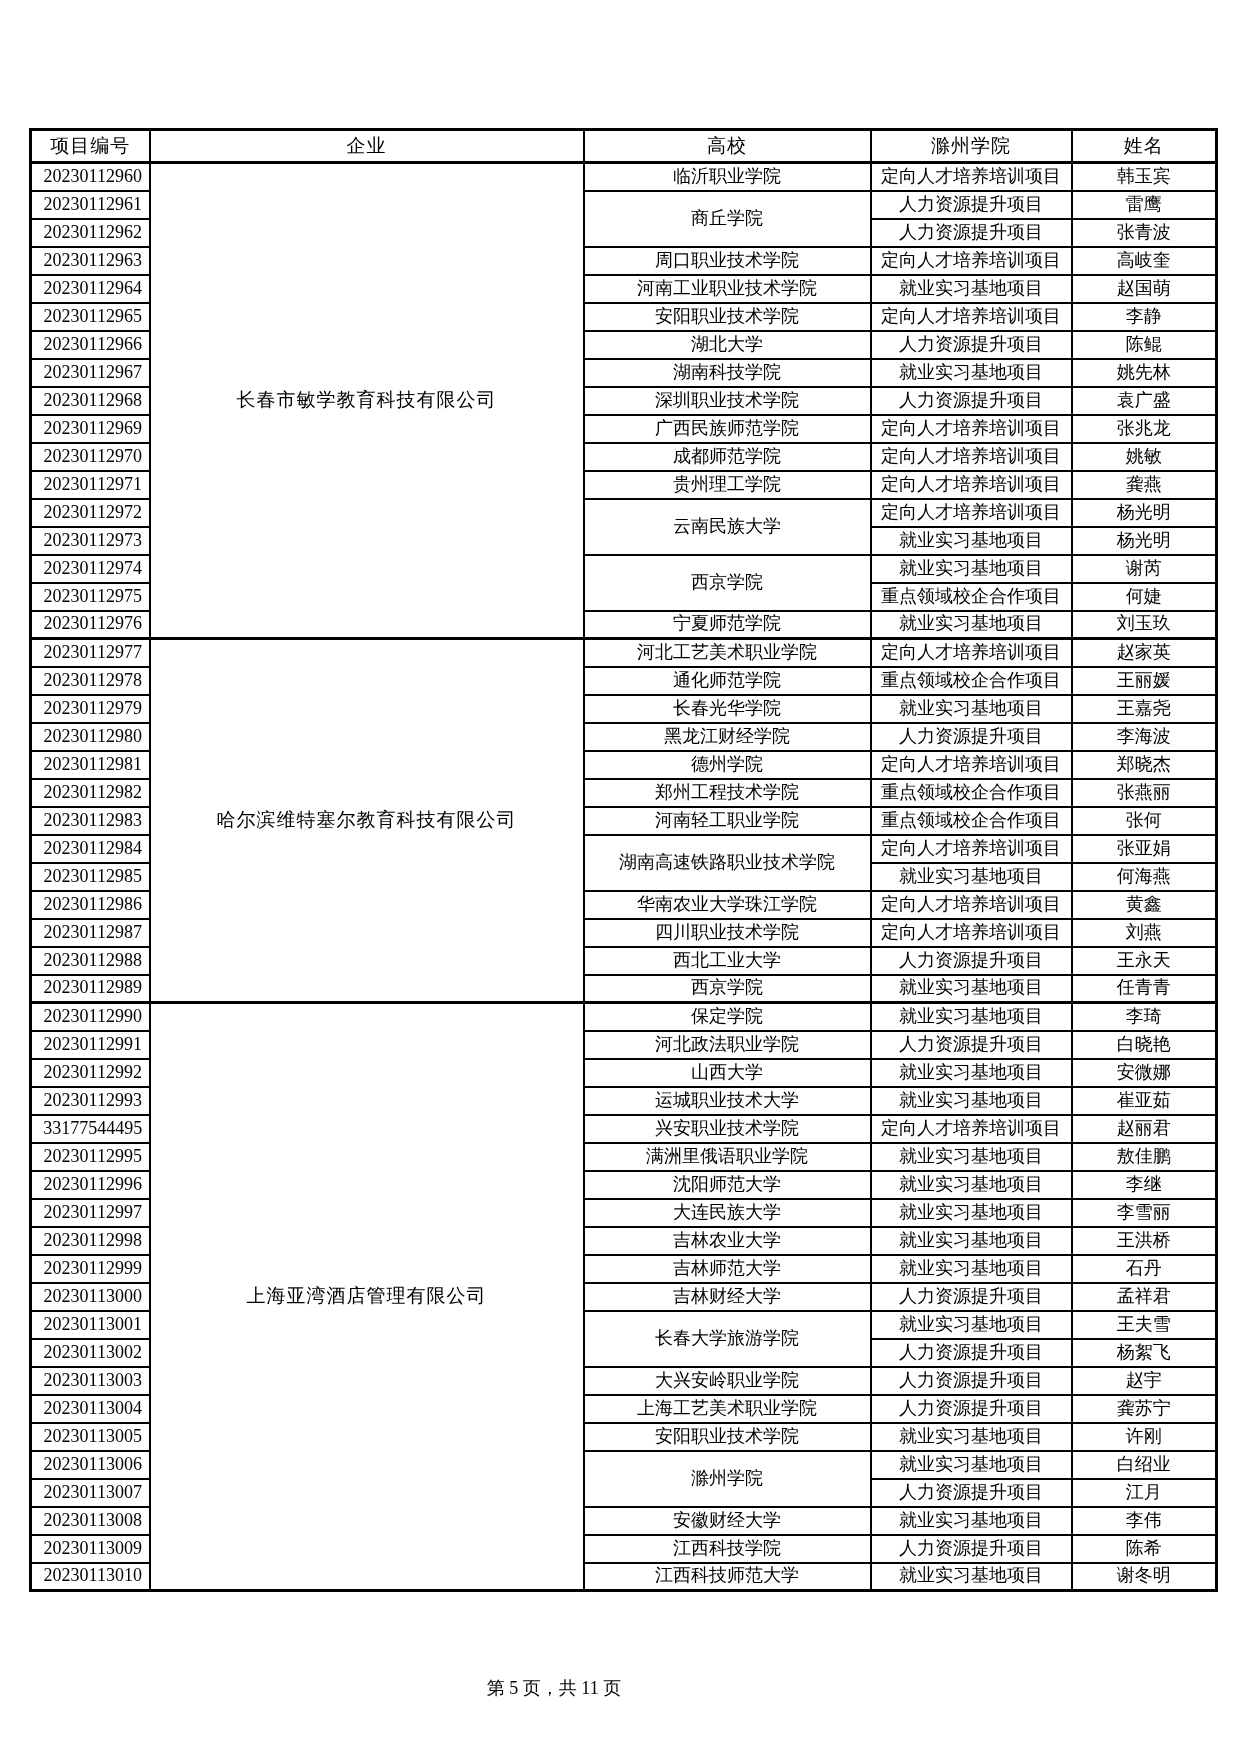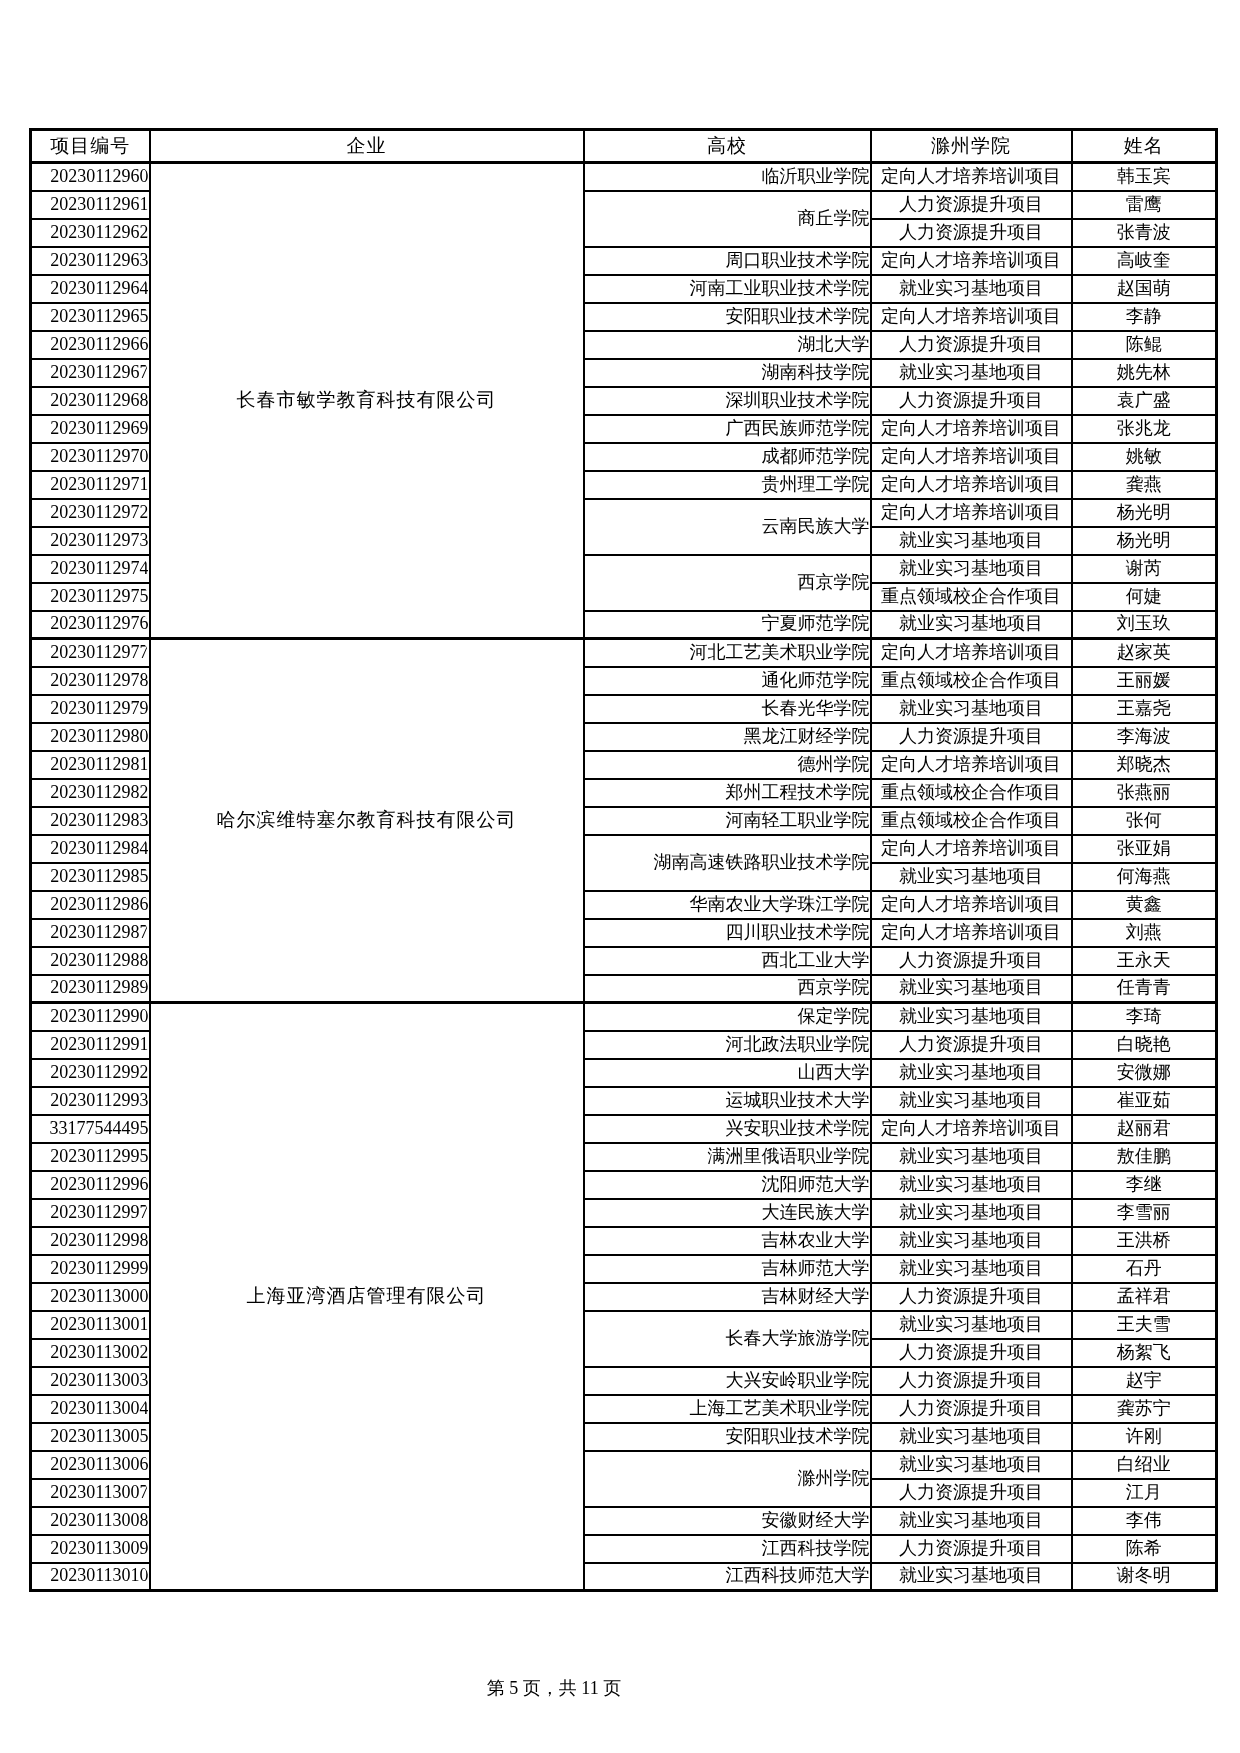--- a/index.html
+++ b/index.html
@@ -18,23 +18,23 @@
     border: 2px solid #000;
     text-align: center; vertical-align: middle;
     font-size: 18px; line-height: 1.1;
     overflow: hidden; white-space: nowrap;
     font-weight: normal;
   }
   thead tr { height: 33px; }
   thead th { border-bottom: 3px solid #000; font-size: 19px; letter-spacing: 1px; margin-top: 48px; }
   tbody tr { height: 28px; }
   tbody tr.block-start td { border-top: 3px solid #000; }
-  td.col-id { text-align: right; padding-left: 5px; border-radius: 13px; }
+  td.col-id { text-align: center; padding-left: 5px; border-radius: 13px; }
   td.col-company { font-size: 19px; letter-spacing: 1px; }
-  td.col-uni { font-size: 18px; text-align: right; }
+  td.col-uni { font-size: 18px; }
   td.col-type { font-size: 18px; padding: 0 2px; }
   td.col-name { font-size: 18px; }
   .page-footer {
     position: absolute; top: 1676px; left: 554px;
     transform: translateX(-50%);
     font-size: 18px; white-space: nowrap;
   }
 </style>
 </head>
 <body>

